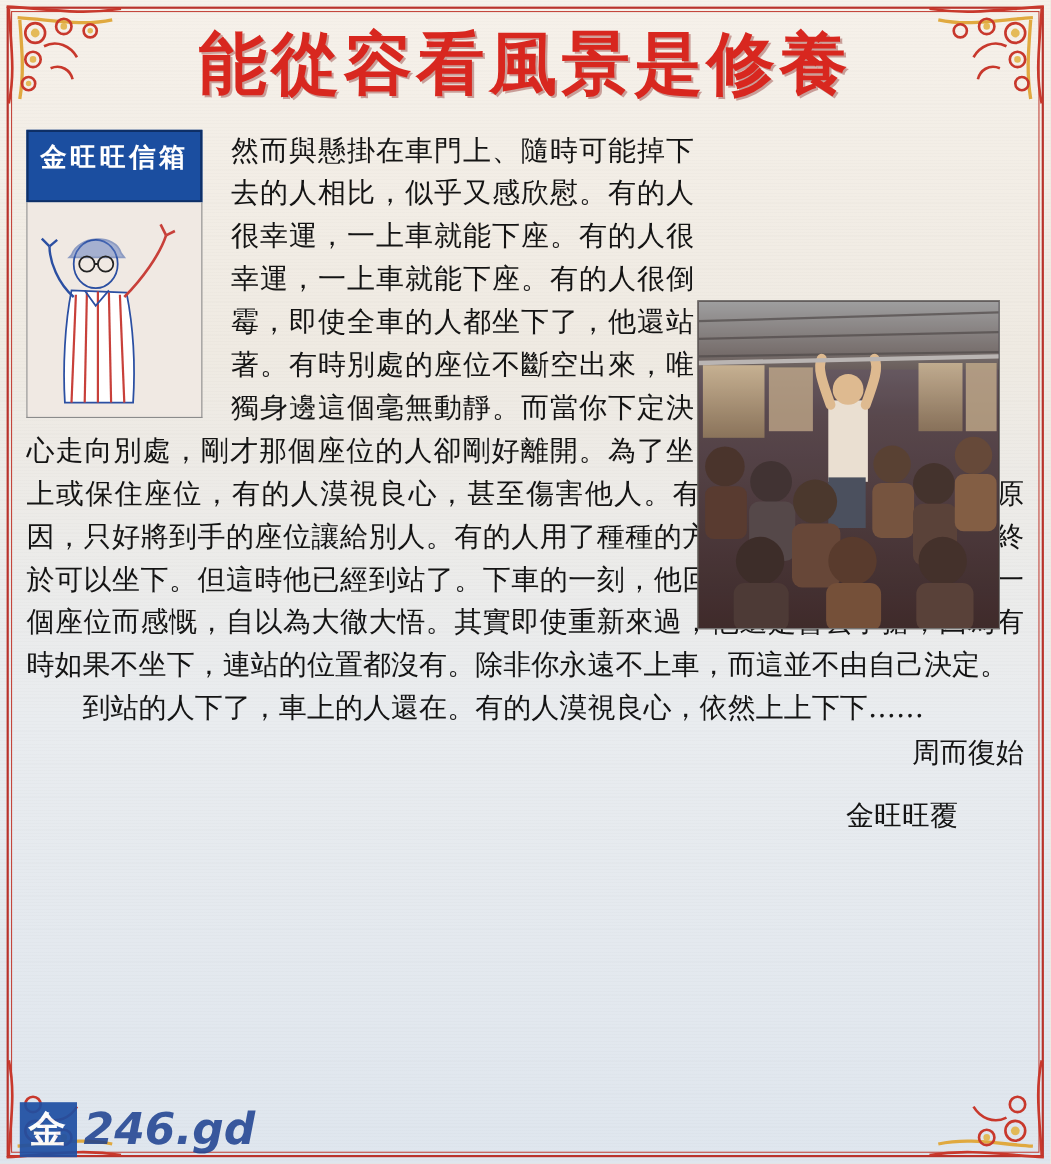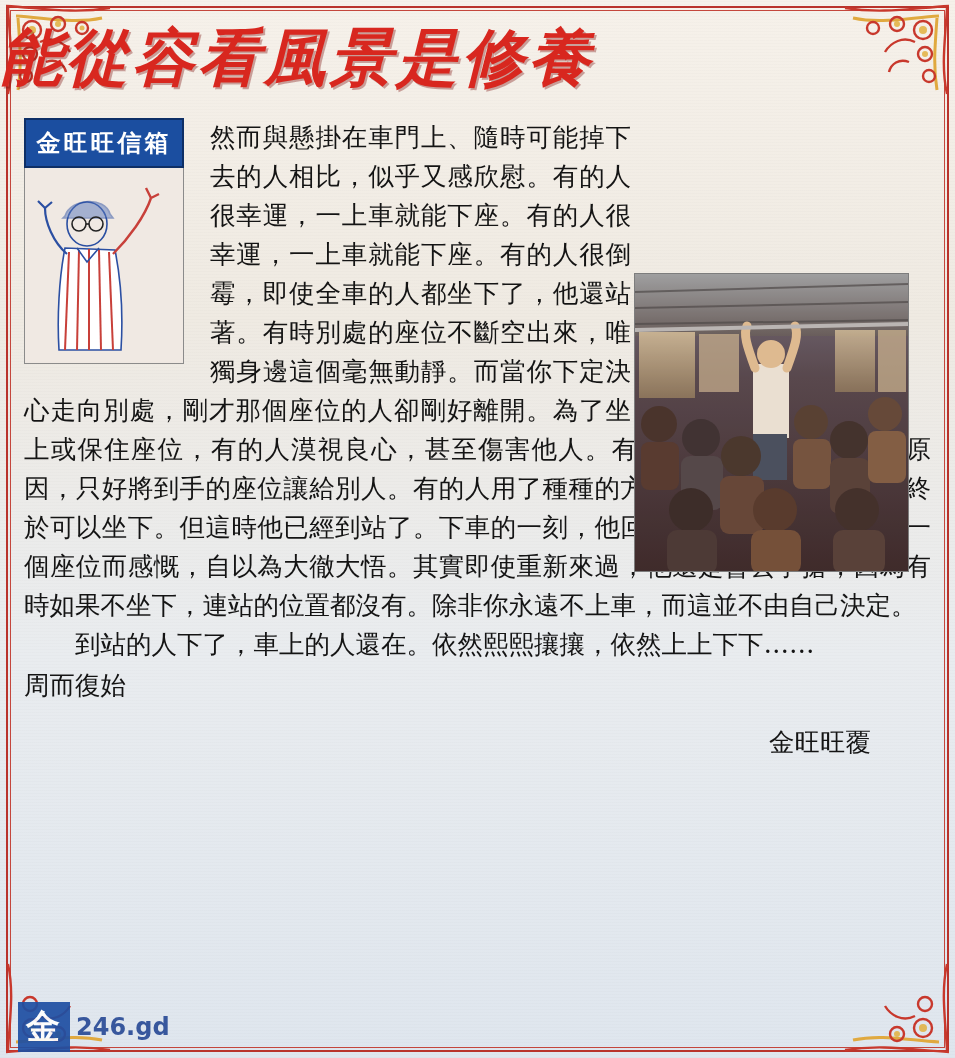--- a/index.html
+++ b/index.html
@@ -37,35 +37,34 @@
   .corner{position:absolute;width:120px;height:96px;overflow:hidden;}
   .corner svg{display:block;}
   .c-tl{left:2px;top:2px;}
   .c-tr{right:2px;top:2px;transform:scaleX(-1);}
   .c-bl{left:2px;bottom:2px;transform:scaleY(-1);}
   .c-br{right:2px;bottom:2px;transform:scale(-1,-1);}
 
   
   .headline{
     position:absolute;top:16px;left:0;right:0;
-    text-align:left;
+    text-align:center;
     font-family:"DejaVu Serif","Liberation Serif",serif;
     font-weight:bold;
     font-size:62px;
     letter-spacing:4px;
     color:#d8271f;
     text-shadow:2px 2px 0 rgba(120,10,5,.35);
     white-space:nowrap;
-    font-style:italic;
   }
   .logo-title{
     background:#1b4ea0;color:#ffffff;
     border:2px solid #0e2f66;
     font-size:24px;font-weight:bold;letter-spacing:3px;
-    text-align:center;padding:3px 0 4px;
+    text-align:center;padding:3px 0 20px;
     font-family:"DejaVu Serif","Liberation Serif",serif;
   }
   .logo-art{
     border:1px solid #8b8b8b;border-top:none;
     height:195px;background:#efe8e2;position:relative;overflow:hidden;
   }
 
   
   .photo{
     position:absolute;right:22px;top:155px;width:273px;height:297px;
@@ -78,39 +77,40 @@
     font-size:25.5px;
     line-height:39px;
     color:#141414;
     text-align:justify;
     font-family:"DejaVu Serif","Liberation Serif",serif;
   }
   .p{margin:0;}
   .indent{text-indent:2em;}
   .float-logo{float:left;width:186px;height:240px;}
   .float-photo{float:right;width:300px;height:310px;}
-  .sig{margin-top:2px;}
+  .sig{text-align:right;margin-top:2px;}
   .reply-block{margin-top:6px;}
   .reply-body{font-size:24px;line-height:37px;}
   .sig2{text-align:right;margin-top:18px;padding-right:60px;}
 
   
   .watermark{
     position:absolute;left:18px;bottom:6px;
     display:flex;align-items:center;gap:6px;
     pointer-events:none;
   }
   .wm-blue{
     background:#1e4fa3;color:#fff;font-weight:bold;font-size:34px;
     padding:2px 8px;letter-spacing:2px;opacity:.92;
     font-family:"DejaVu Sans","Liberation Sans",sans-serif;
   }
   .wm-text{
-    font-size:24px;font-weight:bold;color:#1b3f8f;opacity:.85;
+    font-size:40px;font-weight:bold;color:#1b3f8f;opacity:.85;
     font-family:"DejaVu Sans","Liberation Sans",sans-serif;
+    font-style:italic;
   }
 </style>
 </head>
 <body>
 
 <div id="page">
 
   <div class="border-line"></div>
   <div class="border-line2"></div>
 
@@ -305,21 +305,21 @@
             <circle cx="222" cy="236" r="22" fill="#33272a"></circle>
               <rect x="198" y="256" width="52" height="44" rx="10" fill="#4a3a39"></rect>
           </g>
 
           <rect width="273" height="297" fill="#c97f3a" opacity=".12"></rect>
         </svg>
       </div>
     </div>
 
     <div class="p">然而與懸掛在車門上、隨時可能掉下去的人相比，似乎又感欣慰。有的人很幸運，一上車就能下座。有的人很幸運，一上車就能下座。有的人很倒霉，即使全車的人都坐下了，他還站著。有時別處的座位不斷空出來，唯獨身邊這個毫無動靜。而當你下定決心走向別處，剛才那個座位的人卻剛好離開。為了坐上或保住座位，有的人漠視良心，甚至傷害他人。有的人卻因為這樣那樣的原因，只好將到手的座位讓給別人。有的人用了種種的方式，歷了長長的等待，終於可以坐下。但這時他已經到站了。下車的一刻，他回顧車廂，也許會為區區一個座位而感慨，自以為大徹大悟。其實即使重新來過，他還是會去爭搶，因為有時如果不坐下，連站的位置都沒有。除非你永遠不上車，而這並不由自己決定。</div>
-    <div class="p indent">到站的人下了，車上的人還在。依然熙熙攘攘，依然上上下下……</div>
+    <div class="p indent">到站的人下了，車上的人還在。有的人漠視良心，依然上上下下……</div>
     <div class="p sig">周而復始</div>
 
     <div class="reply-block">
       <div class="p sig2">金旺旺覆</div>
 
     </div>
   </div>
 
   <div class="watermark">
     <span class="wm-blue">金</span>

